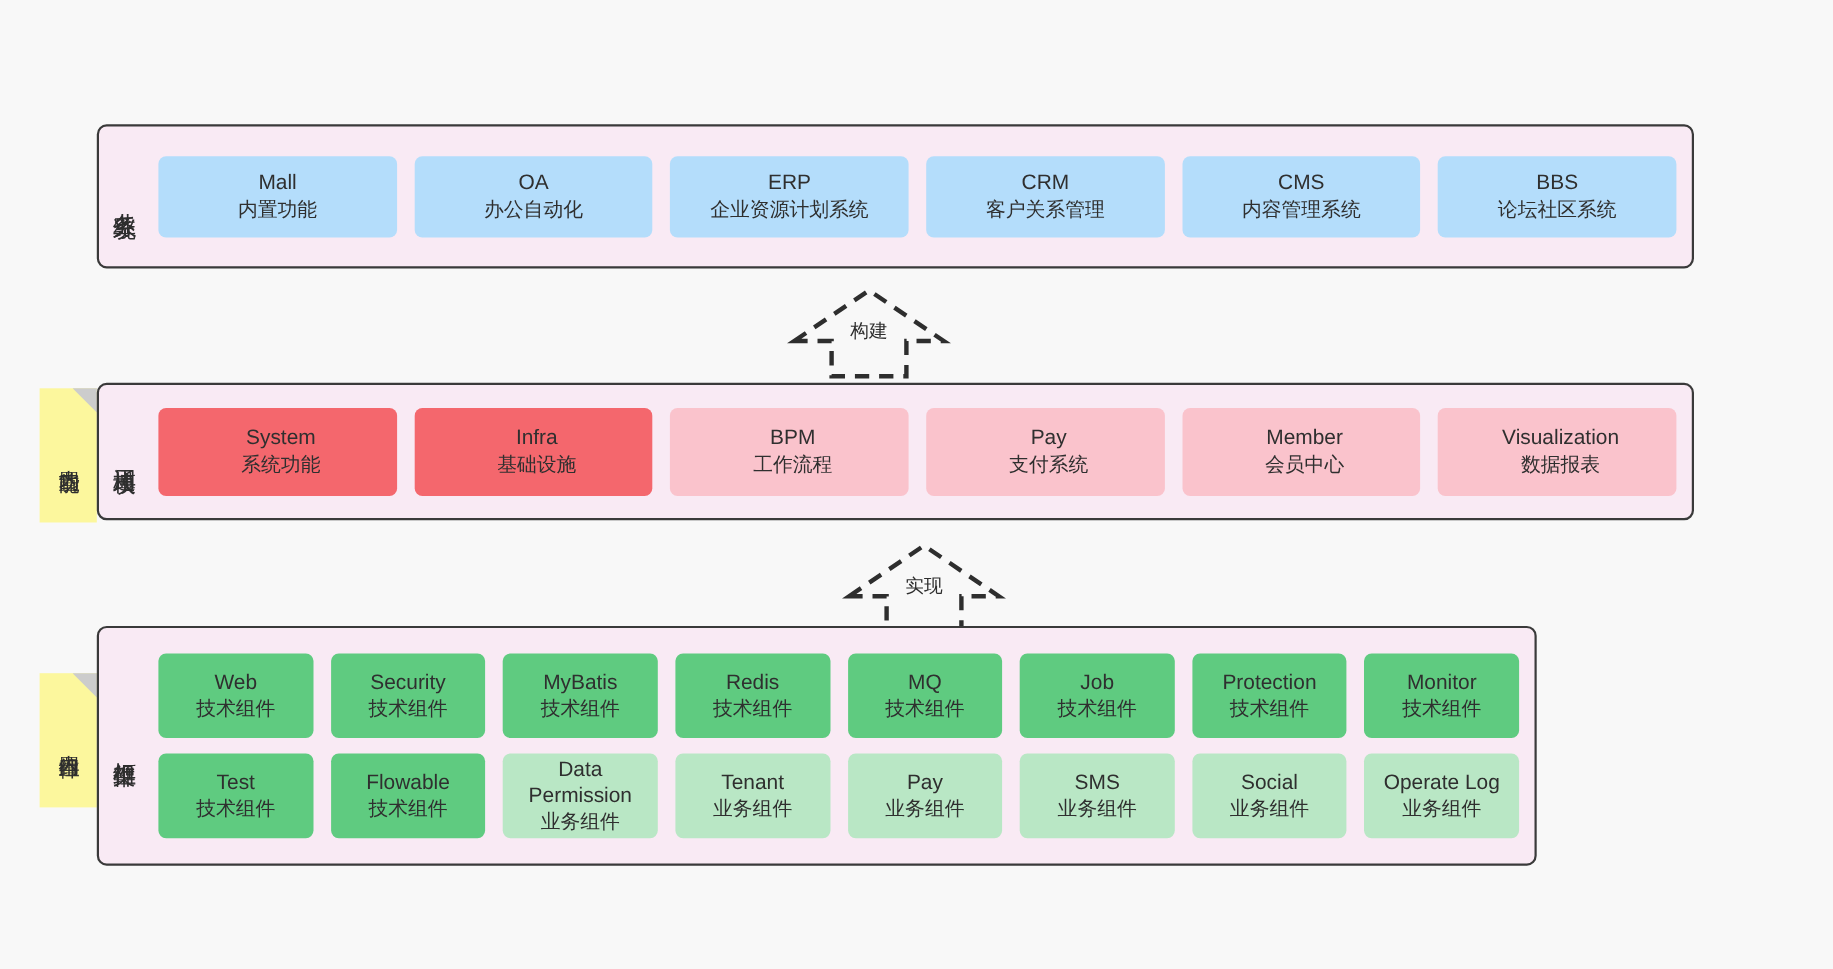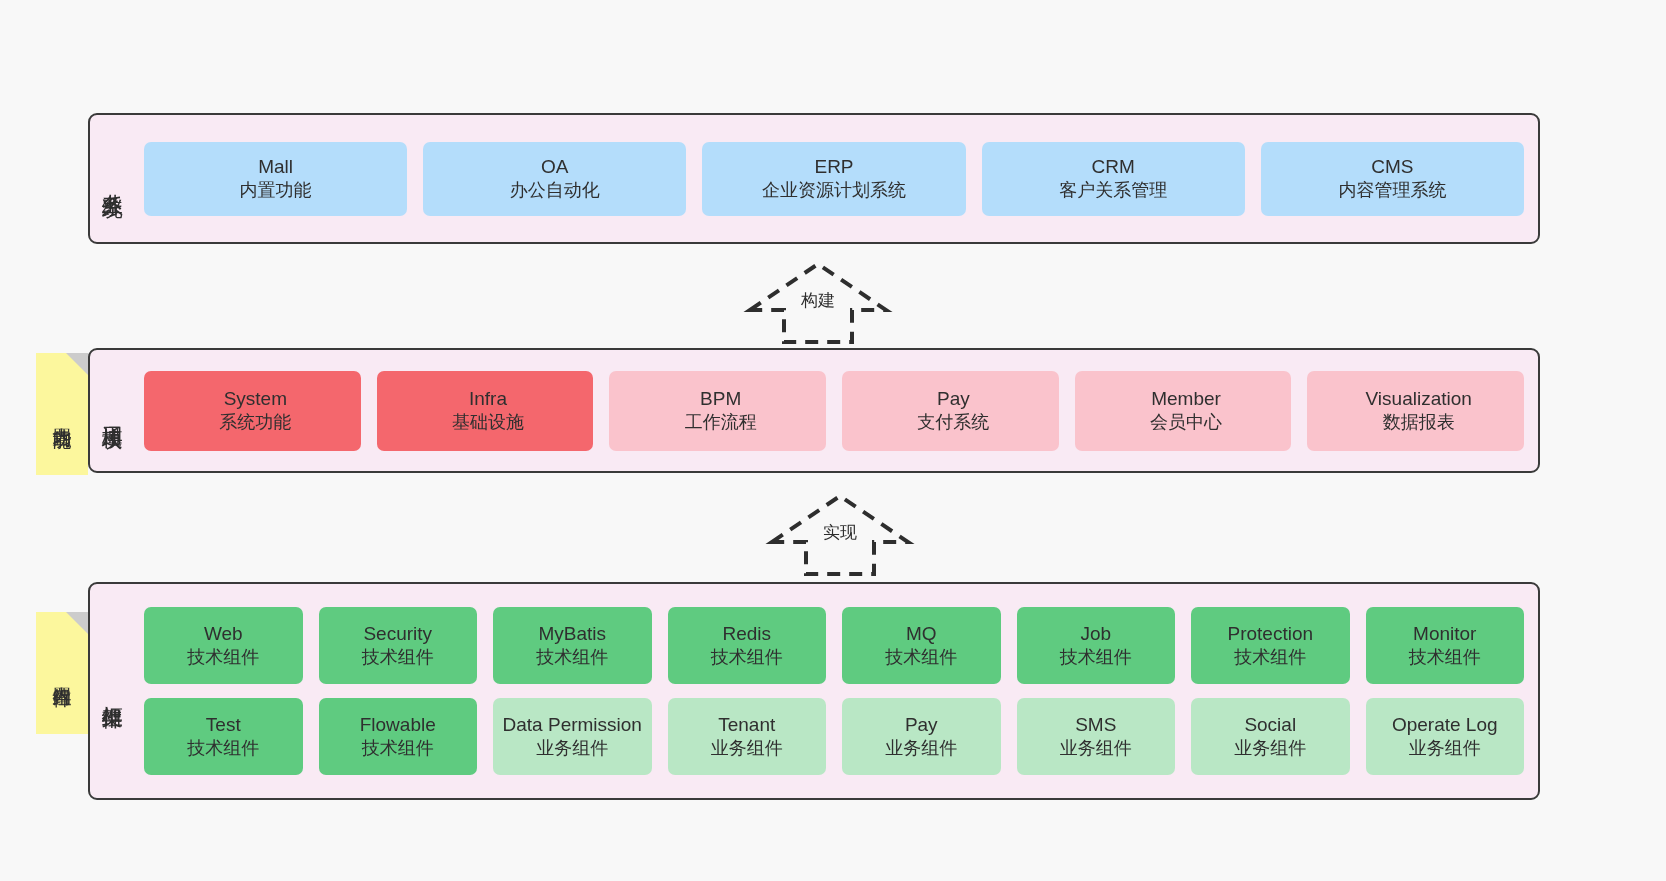--- a/index.html
+++ b/index.html
@@ -69,21 +69,21 @@
   
   .c-blue        {background:#b4ddfb;}
   .c-red         {background:#f4676d;}
   .c-pink        {background:#fac3cc;}
   .c-green       {background:#5fcb80;}
   .c-greenlight  {background:#b9e7c5;align-items:center;}
 
   
   #layer-business{left:88px;  top:113px; width:1452px; height:131px;}
   #layer-common  {left:88px;  top:348px; width:1452px; height:125px;}
-  #layer-frame   {left:88px;  top:582px; width:1452px; height:218px;}
+  #layer-frame   {left:88px;  top:569px; width:1309px; height:218px;}
 
   #layer-business .cell{height:74px;}
   #layer-common   .cell{height:80px;padding-left:12px;}
   #layer-frame    .cell{height:77px;}
 
   
   .note{
     position:absolute;
     width:52px;
     background:#fcf79d;
@@ -116,21 +116,21 @@
   .arrow .lbl{
     position:absolute;
     font-size:17px;
     color:#2e2e2e;
     white-space:nowrap;
     left:50%;
     transform:translateX(-50%);
     background:#f8f8f8;
     padding:0 2px;
   }
-  #arrow-build  {left:748px; top:260px; width:140px; height:84px;}
+  #arrow-build  {left:720px; top:260px; width:140px; height:84px;}
   #arrow-build  .lbl{top:29px;}
   #arrow-impl   {left:770px; top:492px; width:140px; height:84px;}
   #arrow-impl   .lbl{top:29px;}
 </style>
 </head>
 <body>
 
 <div id="stage">
 
   <div class="layer" id="layer-business">
@@ -149,20 +149,24 @@
           <span class="t-en">ERP</span>
           <span class="t-cn">企业资源计划系统</span>
         </div>
         <div class="cell c-blue">
           <span class="t-en">CRM</span>
           <span class="t-cn">客户关系管理</span>
         </div>
         <div class="cell c-blue">
           <span class="t-en">CMS</span>
           <span class="t-cn">内容管理系统</span>
+        </div>
+        <div class="cell c-blue">
+          <span class="t-en">BBS</span>
+          <span class="t-cn">论坛社区系统</span>
         </div>
       </div>
     </div>
   </div>
 
   <div class="arrow" id="arrow-build">
     <svg width="140" height="84" viewBox="0 0 140 84" aria-hidden="true">
       <path d="M 2 50 L 70 4 L 138 50 L 104 50 L 104 82 L 36 82 L 36 50 Z" fill="#f8f8f8" stroke="#2e2e2e" stroke-width="4" stroke-dasharray="13 9" stroke-linejoin="miter"></path>
     </svg>
     <span class="lbl">构建</span>

